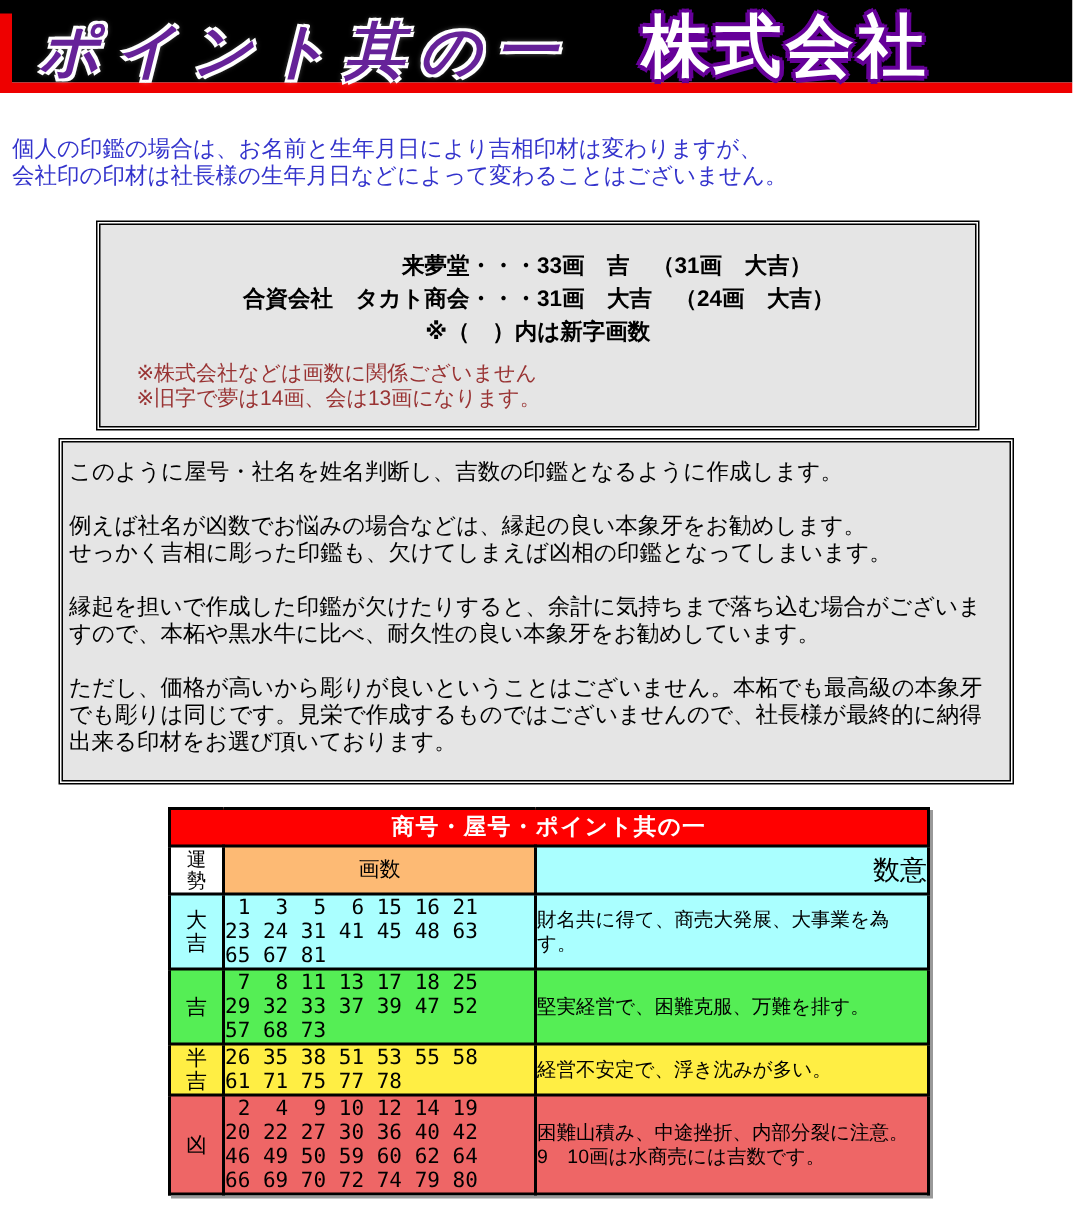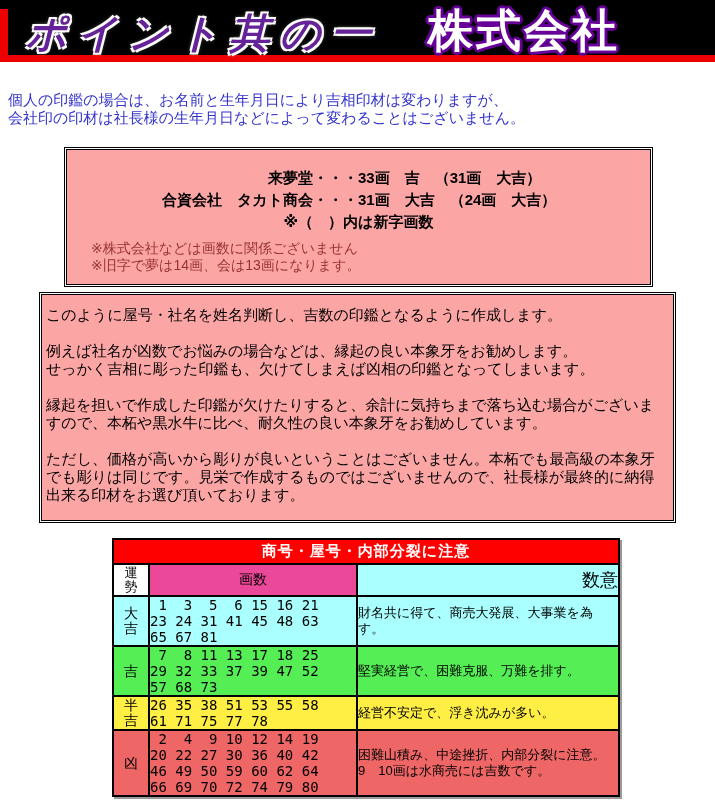--- a/index.html
+++ b/index.html
@@ -23,21 +23,21 @@
     text-shadow:-3px 0 0 #660099,3px 0 0 #660099,0 -3px 0 #660099,0 3px 0 #660099,
                 -2px -2px 0 #660099,2px 2px 0 #660099,-2px 2px 0 #660099,2px -2px 0 #660099;
   }
 
   
   .intro{margin:14px 0 0 8px;color:#3333cc;font-size:15px;line-height:18px;}
   .intro .para{white-space:pre-line;margin:0 0 18px 0;}
   .intro .para:last-child{margin-bottom:0;margin-top:29px;}
 
   
-  .dbl-border{border:1px solid #000;outline:1px solid #000;outline-offset:1px;background:#fca5a5;}
+  .dbl-border{border:1px solid #000;outline:1px solid #000;outline-offset:1px;background:#e5e5e5;}
   .example-box{margin:22px 0 0 66px;width:583px;padding:17px 0 10px 0;}
   .example-row{display:flex;font-size:15px;font-weight:bold;line-height:22px;}
   .example-name{width:246px;text-align:right;white-space:pre;}
   .example-result{white-space:pre;}
   .center-note{text-align:center;font-size:15px;font-weight:bold;line-height:22px;}
   .red-notes{margin:7px 0 0 24px;font-size:14px;line-height:17px;white-space:pre-line;}
 
   .description-box{margin:9px 0 0 41px;width:623px;padding:11px 4px 12px 4px;font-size:15px;line-height:18px;}
   .description-box .para{white-space:pre-line;margin:0 0 18px 0;}
   .description-box .para:last-child{margin-bottom:4px;}
@@ -87,26 +87,26 @@
   <div class="para">このように屋号・社名を姓名判断し、吉数の印鑑となるように作成します。</div>
   <div class="para">例えば社名が凶数でお悩みの場合などは、縁起の良い本象牙をお勧めします。
 せっかく吉相に彫った印鑑も、欠けてしまえば凶相の印鑑となってしまいます。</div>
   <div class="para">縁起を担いで作成した印鑑が欠けたりすると、余計に気持ちまで落ち込む場合がございますので、本柘や黒水牛に比べ、耐久性の良い本象牙をお勧めしています。</div>
   <div class="para">ただし、価格が高いから彫りが良いということはございません。本柘でも最高級の本象牙でも彫りは同じです。見栄で作成するものではございませんので、社長様が最終的に納得出来る印材をお選び頂いております。</div>
 </div>
 
 <table class="fortune-table">
   <tbody>
       <tr>
-    <td class="tbl-title" colspan="3" style="background:#ff0000;color:#ffffff">商号・屋号・内部分裂に注意</td>
+    <td class="tbl-title" colspan="3" style="background:#ff0000;color:#ffffff">商号・屋号・ポイント其の一</td>
   </tr>
   <tr>
     <th class="th-unsei" style="background:#ffffff;color:#000000">運
 勢</th>
-    <th class="th-kakusu" style="background:#ec4899;color:#000000">画数</th>
+    <th class="th-kakusu" style="background:#fdba74;color:#000000">画数</th>
     <th class="th-sui" style="background:#aaffff;color:#000000">数意</th>
   </tr>
   <tr style="background:#aaffff;color:#000000">
     <td class="cell-label">大
 吉</td>
     <td class="cell-numbers"> 1  3  5  6 15 16 21
 23 24 31 41 45 48 63
 65 67 81</td>
     <td class="cell-meaning">財名共に得て、商売大発展、大事業を為す。</td>
   </tr>

